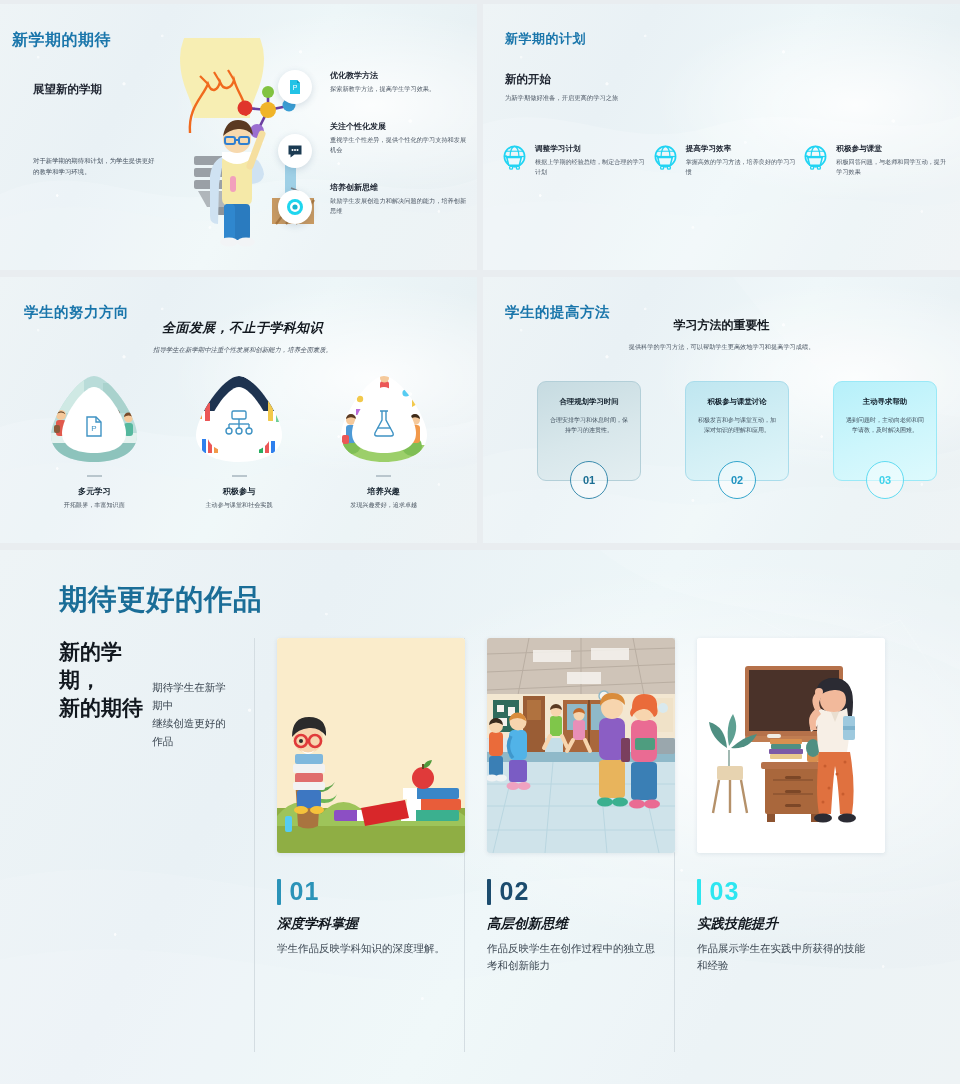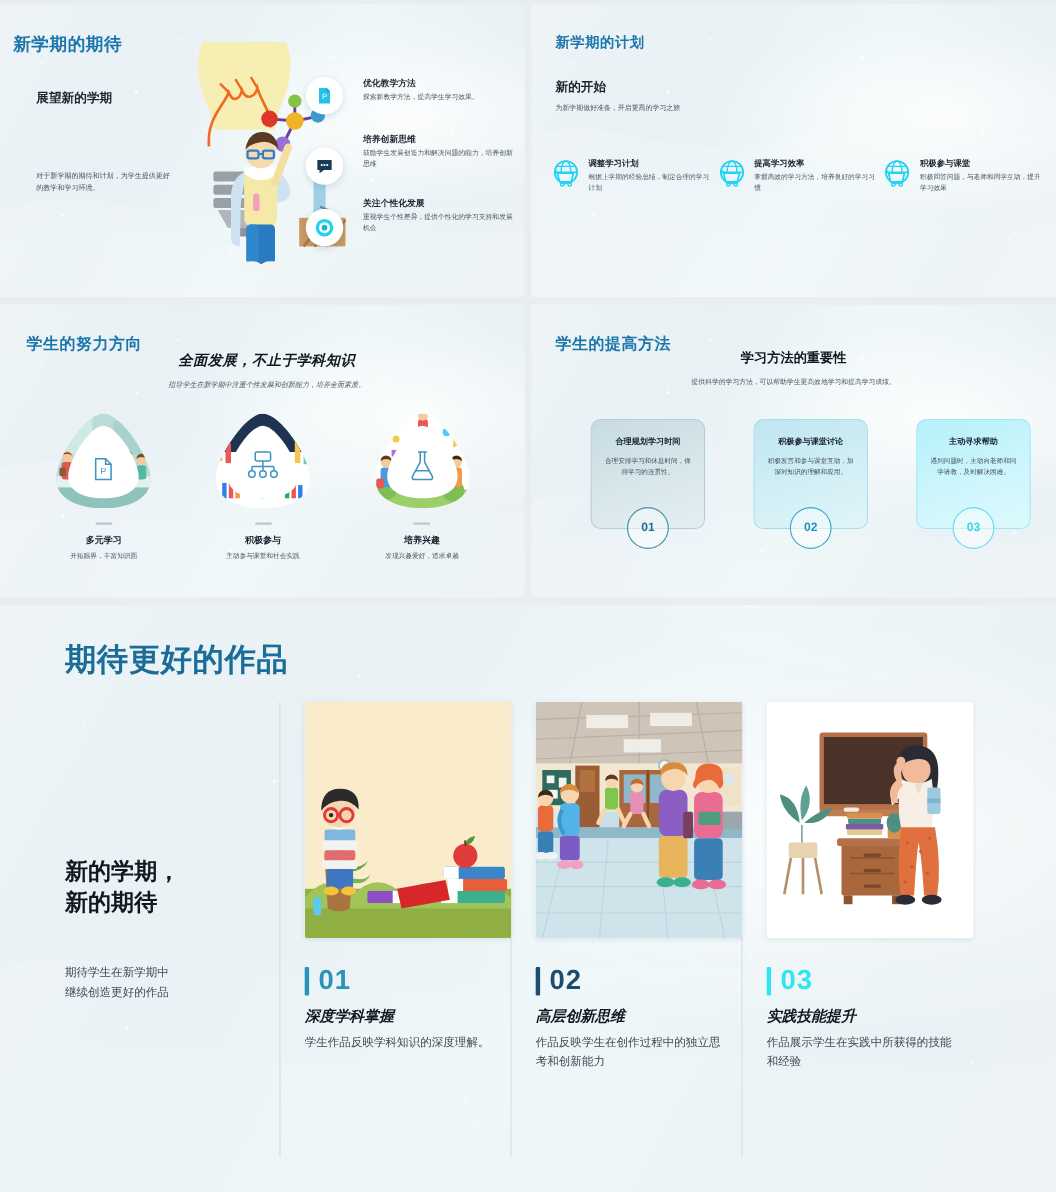--- a/index.html
+++ b/index.html
@@ -102,21 +102,21 @@
     position: absolute; left: 50%; bottom: -19px; transform: translateX(-50%);
     width: 38px; height: 38px; border-radius: 50%;
     display: flex; align-items: center; justify-content: center;
     font-size: 11px; font-weight: bold; background: rgba(255,255,255,.45);
   }
 
   
   #slide5 { left: 0; top: 550px; width: 960px; height: 534px; }
   #slide5 .s-title { left: 59px; top: 581px; font-size: 28.5px; color: #1a6d97; }
   .s5-grid { position: absolute; left: 59px; top: 88px; width: 845px; height: 414px; display: flex; }
-  .s5-left { width: 195px; padding-right: 18px; display: flex; flex-direction: column; justify-content: center; }
+  .s5-left { width: 195px; padding-right: 18px; display: flex; justify-content: center; }
   .s5-left-h { font-size: 21px; font-weight: bold; color: #12181f; line-height: 1.33; }
   .s5-left-d { font-size: 10.5px; color: #3d4853; line-height: 1.72; margin-top: 40px; }
   .s5-item { width: 210px; padding-left: 22px; border-left: 1px solid #d4dde2; }
   .s5-img {
     width: 188px; height: 215px; border-radius: 3px; overflow: hidden; position: relative;
     box-shadow: 0 1px 4px rgba(40,70,95,.10); background: #fff;
   }
   .s5-numrow { display: flex; align-items: center; gap: 9px; margin-top: 24px; }
   .s5-bar { width: 3.5px; height: 26px; border-radius: 1px; }
   .s5-num { font-size: 25px; font-weight: bold; letter-spacing: 1px; }
@@ -213,27 +213,27 @@
           <circle cx="9" cy="9" r="5" fill="#fff"></circle>
           <circle cx="9" cy="9" r="2.6" fill="#17b5cf"></circle>
         </svg>
     </div>
 
     <div class="s1-list">
       <div class="s1-item">
         <div class="s1-item-t">优化教学方法</div>
         <div class="s1-item-d">探索新教学方法，提高学生学习效果。</div>
       </div>
+      <div class="s1-item">
+        <div class="s1-item-t">关注个性化发展</div>
+        <div class="s1-item-d">重视学生个性差异，提供个性化的学习支持和发展机会</div>
+      </div>
       <div class="s1-item" style="margin-bottom:24px">
         <div class="s1-item-t">培养创新思维</div>
         <div class="s1-item-d">鼓励学生发展创造力和解决问题的能力，培养创新思维</div>
-      </div>
-      <div class="s1-item">
-        <div class="s1-item-t">关注个性化发展</div>
-        <div class="s1-item-d">重视学生个性差异，提供个性化的学习支持和发展机会</div>
       </div>
     </div>
   </section>
 
   <section class="slide" id="slide2">
     <div class="tex"></div>
     <svg class="wave" viewBox="0 0 477 266" preserveAspectRatio="none">
       <path d="M0,120 C80,95 140,150 230,122 C320,95 400,140 477,112 L477,266 L0,266 Z" fill="#ffffff" opacity=".30"></path>
       <path d="M0,160 C100,132 160,190 250,160 C340,132 420,180 477,152 L477,266 L0,266 Z" fill="#ffffff" opacity=".22"></path>
       <path d="M0,205 C120,178 190,232 280,205 C370,178 430,215 477,196 L477,266 L0,266 Z" fill="#ffffff" opacity=".18"></path>

